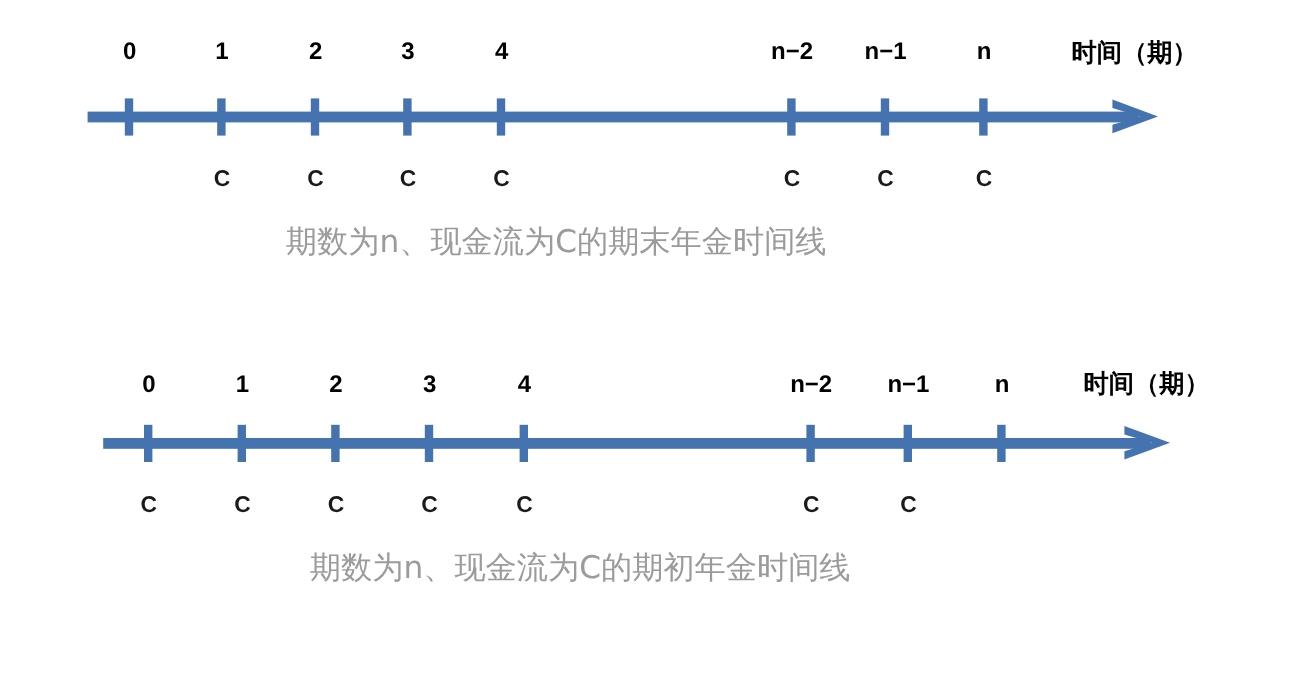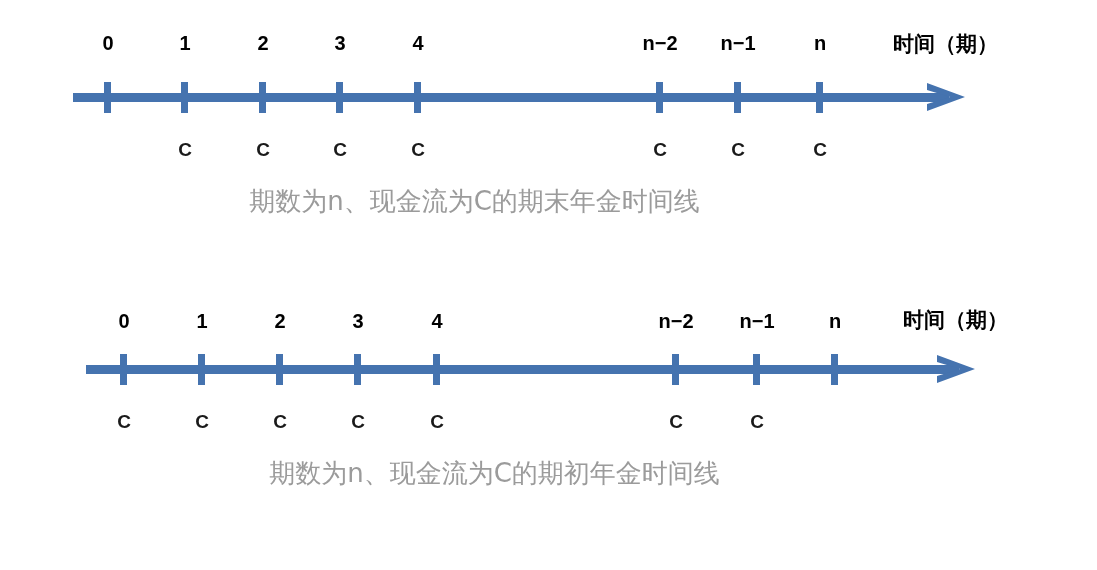--- a/index.html
+++ b/index.html
@@ -75,21 +75,21 @@
     position: absolute;
     color: #000000;
     font-size: 21px;
     font-weight: bold;
     white-space: nowrap;
     font-family: "DejaVu Sans", "Liberation Sans", sans-serif;
   }
   
   .caption {
     position: absolute;
-    left: 15px;
+    left: 4px;
     width: 919px;
     text-align: center;
     color: #9b9b9b;
     font-size: 26px;
     white-space: nowrap;
     font-family: "DejaVu Sans", "Liberation Sans", sans-serif;
   }
 </style>
 </head>
 <body>

